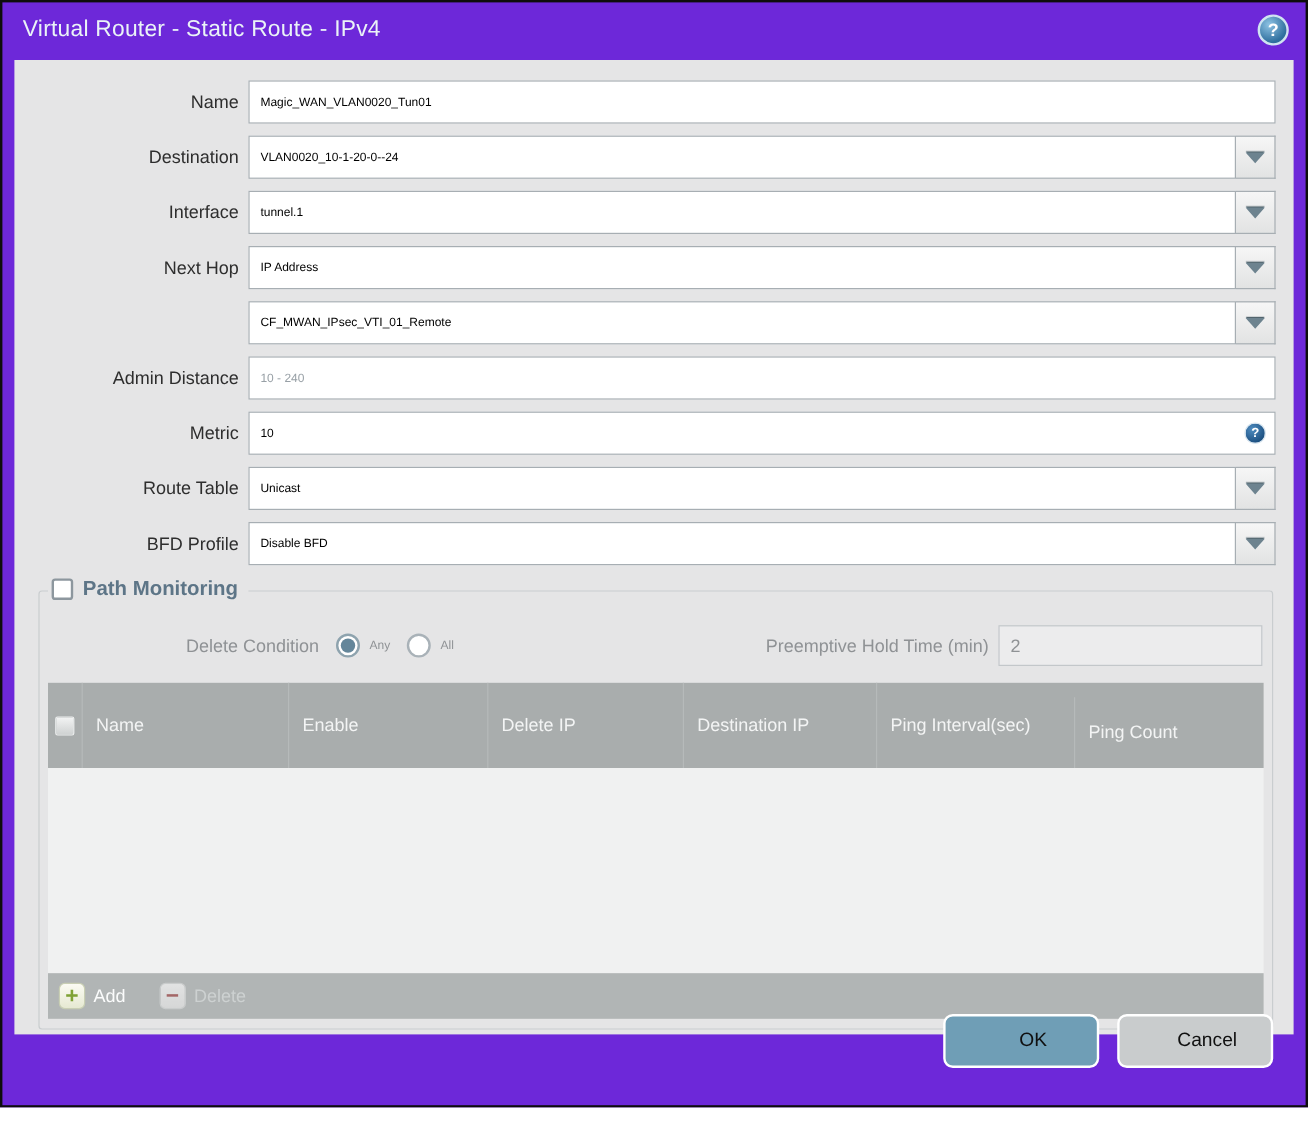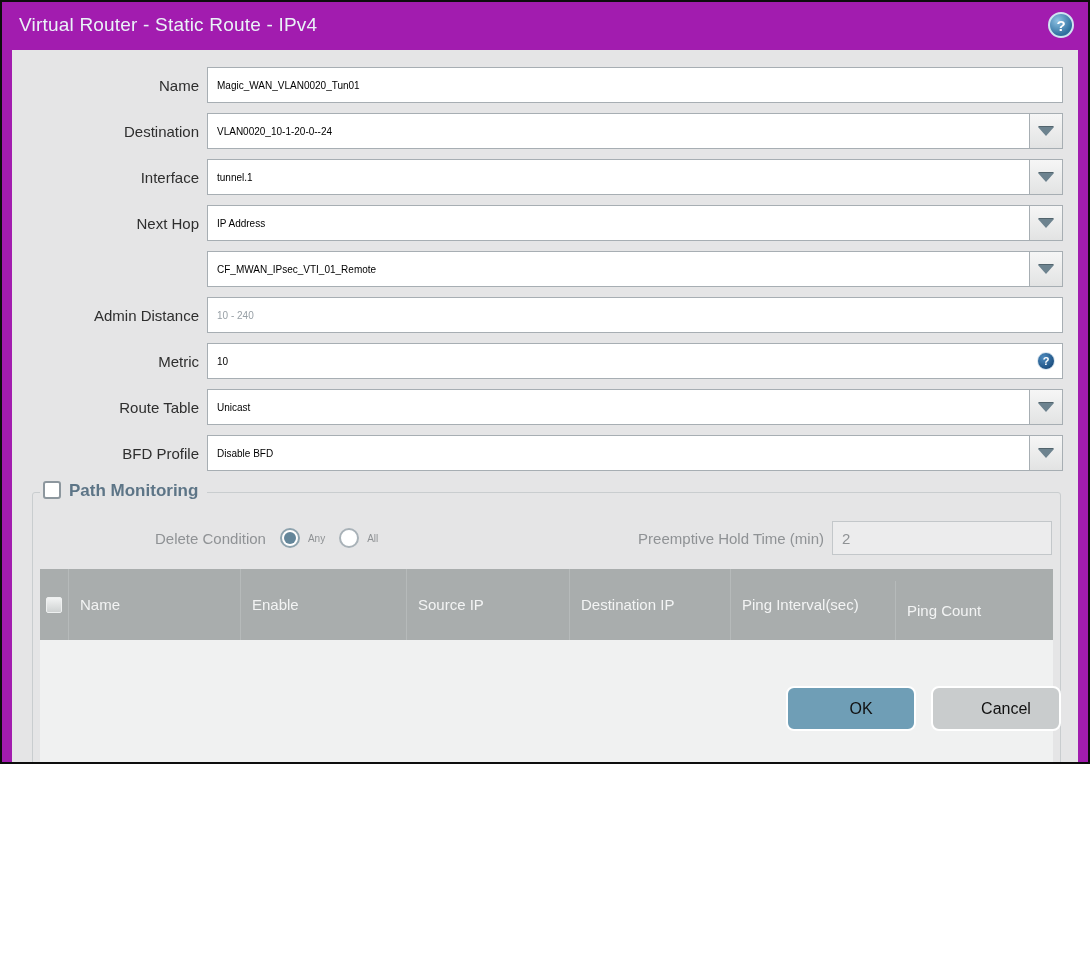--- a/index.html
+++ b/index.html
@@ -1,20 +1,20 @@
 <!DOCTYPE html>
 <html><head>
 <meta charset="utf-8">
 <style>
   * { box-sizing: border-box; margin: 0; padding: 0; }
   html,body { background:#ffffff; font-family:"Liberation Sans", sans-serif; }
 
   .dialog {
-    width:1090px; height:764px;
-    background:#a21caf;
+    width:1090px; height:923px;
+    background:#6d28d9;
     border:2px solid #0d0d0d;
     position:relative;
     overflow:hidden;
   }
 
   
   .titlebar {
     height:46px; display:flex; align-items:center;
     padding:0 14px 0 17px; color:#eaf3f7;
   }
@@ -72,21 +72,21 @@
   
   .fieldset {
     margin:21px 17px 0 20px; height:366px;
     border:1px solid #c9cdcf; border-radius:3px;
     position:relative; padding:27px 6px 8px 6px;
     display:flex; flex-direction:column;
   }
   .legend {
     position:absolute; top:-12px; left:7px;
     background:#e5e5e6; padding:0 9px 0 3px;
-    display:flex; gap:8px;
+    display:flex; align-items:center; gap:8px;
   }
   .checkbox {
     width:18px; height:18px; background:#ffffff;
     border:2px solid #8d979e; border-radius:3px; cursor:pointer;
   }
   .legend-text { font-size:17px; font-weight:bold; color:#5d7587; }
 
   .fc-row { display:flex; align-items:center; height:36px; margin-bottom:13px; }
   .dim { color:#8f9295; }
   .fc-label { margin-left:116px; font-size:15px; }
@@ -282,21 +282,21 @@
         <input class="pht-input" value="2" style="">
       </div>
 
       <div class="pm-table">
         <div class="thead">
           <div class="th th-cb">
             <span class="cb-header"></span>
           </div>
           <div class="th c-name">Name</div>
           <div class="th c-enable">Enable</div>
-          <div class="th c-srcip">Source IP</div>
+          <div class="th c-srcip">Delete IP</div>
           <div class="th c-dstip">Destination IP</div>
           <div class="th c-pingint">Ping Interval(sec)</div>
           <div class="th c-pingcount">Ping Count</div>
         </div>
         <div class="tbody"></div>
         <div class="tbl-toolbar">
           <span class="tool-btn">
             <span class="tool-icon plus">+</span>
             <span class="tool-label">Add</span>
           </span>

